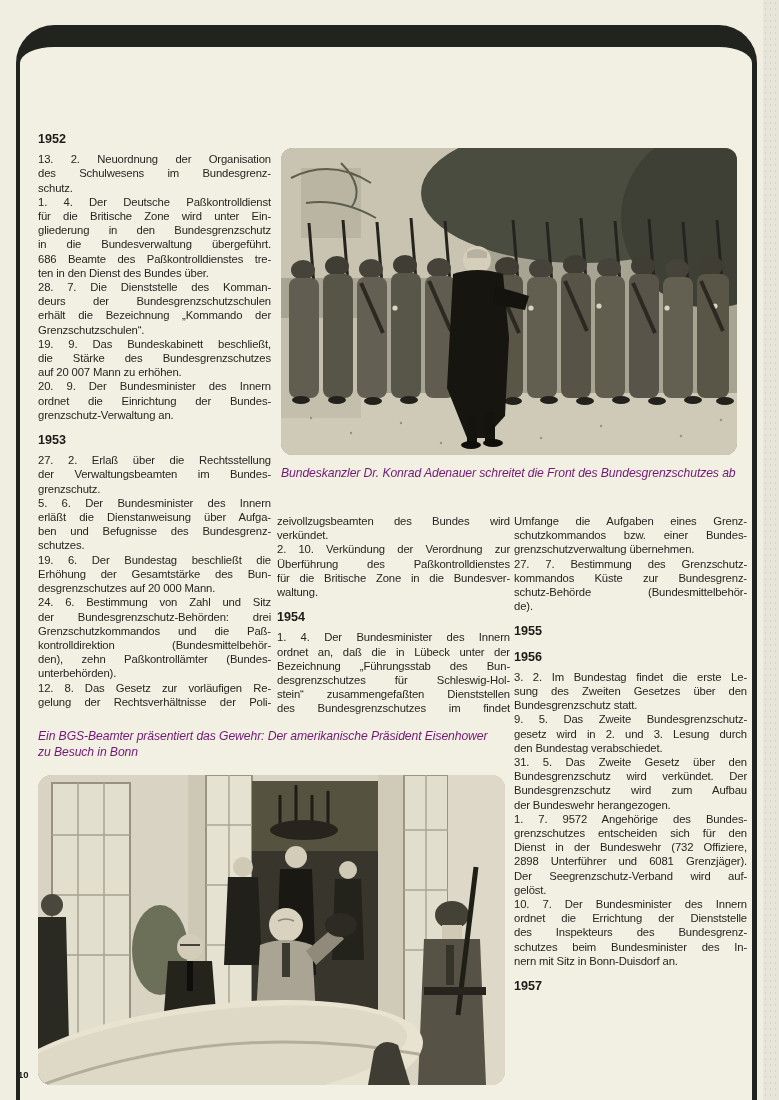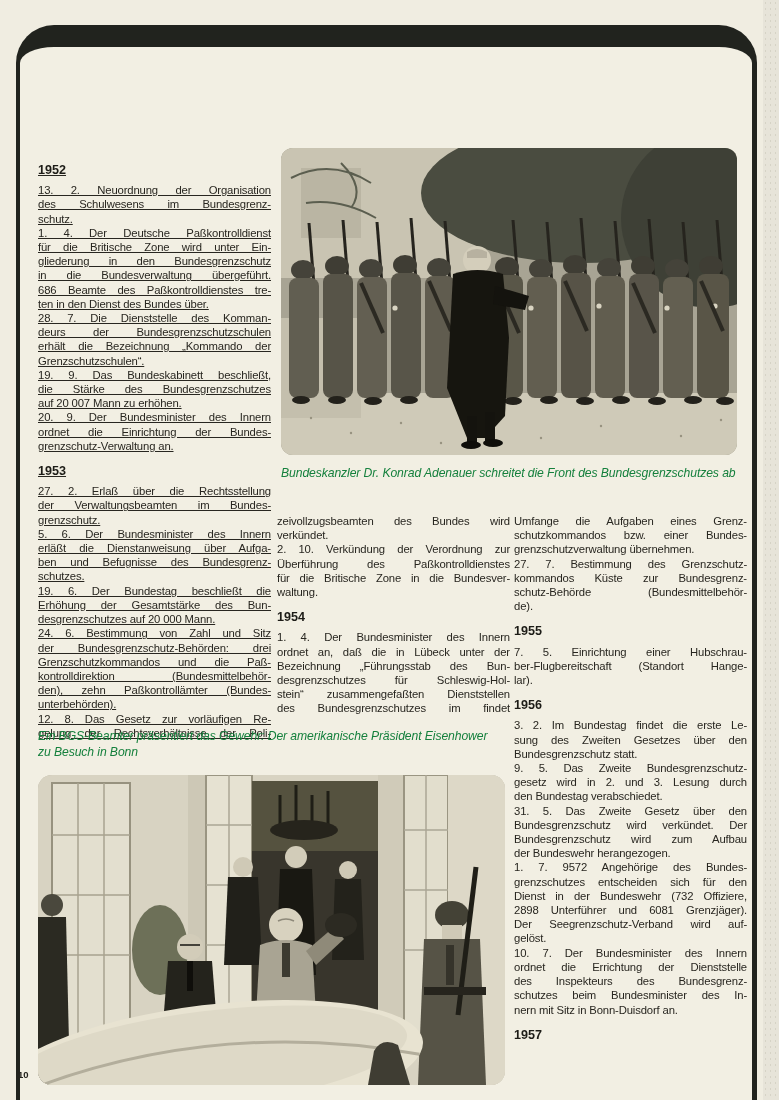--- a/index.html
+++ b/index.html
@@ -22,29 +22,29 @@
     border-right:5px solid #21231e;
     border-radius:38px 38px 0 0;
     background:#f2efe3;
   }
   .photo{position:absolute;overflow:hidden;border-radius:12px;background:#b9b4a4;}
   .photo svg{display:block;width:100%;height:100%;}
   #photo-adenauer{left:281px;top:148px;width:456px;height:307px;}
   #photo-eisenhower{left:38px;top:775px;width:467px;height:310px;border-radius:14px;}
   .caption{
     position:absolute;font-style:italic;font-size:12.2px;line-height:15.5px;
-    color:#15803d;letter-spacing:-0.1px;
+    color:#701a75;letter-spacing:-0.1px;
   }
   #caption-adenauer{left:281px;top:466px;width:458px;}
   #caption-eisenhower{left:38px;top:729px;width:460px;}
   .col{
     position:absolute;width:233px;color:#282620;
     font-size:11.3px;line-height:14.2px;letter-spacing:-0.15px;
   }
-  #col-left{left:38px;top:163px;text-decoration:underline;}
+  #col-left{left:38px;top:132px;}
   #col-middle{left:277px;top:514px;}
   #col-right{left:514px;top:514px;}
   .year{font-weight:bold;font-size:12.6px;margin:11px 0 6px 0;color:#1d1c17;letter-spacing:0;}
   .col > .year:first-child{margin-top:0;}
   .para{margin:0;}
   .ln{text-align:justify;text-align-last:justify;}
   .ln.end{text-align-last:left;}
   .pagenum{
     position:absolute;left:18px;top:1069px;
     font-weight:bold;font-size:9.5px;color:#23221d;
@@ -237,25 +237,20 @@
     <div class="para">
       <div class="ln">Umfange die Aufgaben eines Grenz-</div>
       <div class="ln">schutzkommandos bzw. einer Bundes-</div>
       <div class="ln end">grenzschutzverwaltung übernehmen.</div>
       <div class="ln">27. 7.  Bestimmung des Grenzschutz-</div>
       <div class="ln">kommandos Küste zur Bundesgrenz-</div>
       <div class="ln">schutz-Behörde (Bundesmittelbehör-</div>
       <div class="ln end">de).</div>
     </div>
     <div class="year">1955</div>
-    <div class="para">
-      <div class="ln">7. 5.  Einrichtung einer Hubschrau-</div>
-      <div class="ln">ber-Flugbereitschaft (Standort Hange-</div>
-      <div class="ln end">lar).</div>
-    </div>
     <div class="year">1956</div>
     <div class="para">
       <div class="ln">3. 2.  Im Bundestag findet die erste Le-</div>
       <div class="ln">sung des Zweiten Gesetzes über den</div>
       <div class="ln end">Bundesgrenzschutz statt.</div>
       <div class="ln">9. 5.  Das Zweite Bundesgrenzschutz-</div>
       <div class="ln">gesetz wird in 2. und 3. Lesung durch</div>
       <div class="ln end">den Bundestag verabschiedet.</div>
       <div class="ln">31. 5.  Das Zweite Gesetz über den</div>
       <div class="ln">Bundesgrenzschutz wird verkündet. Der</div>

